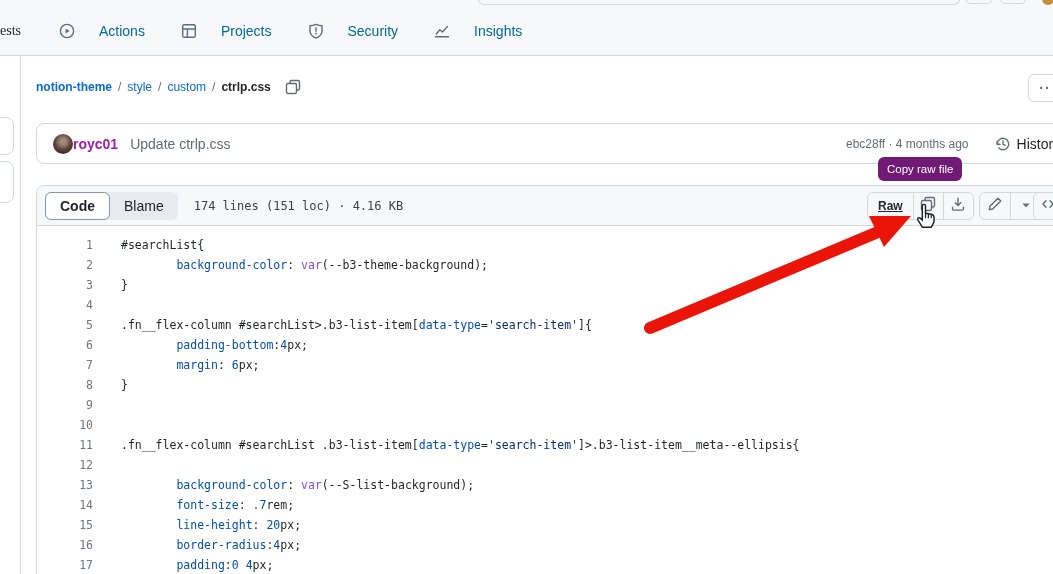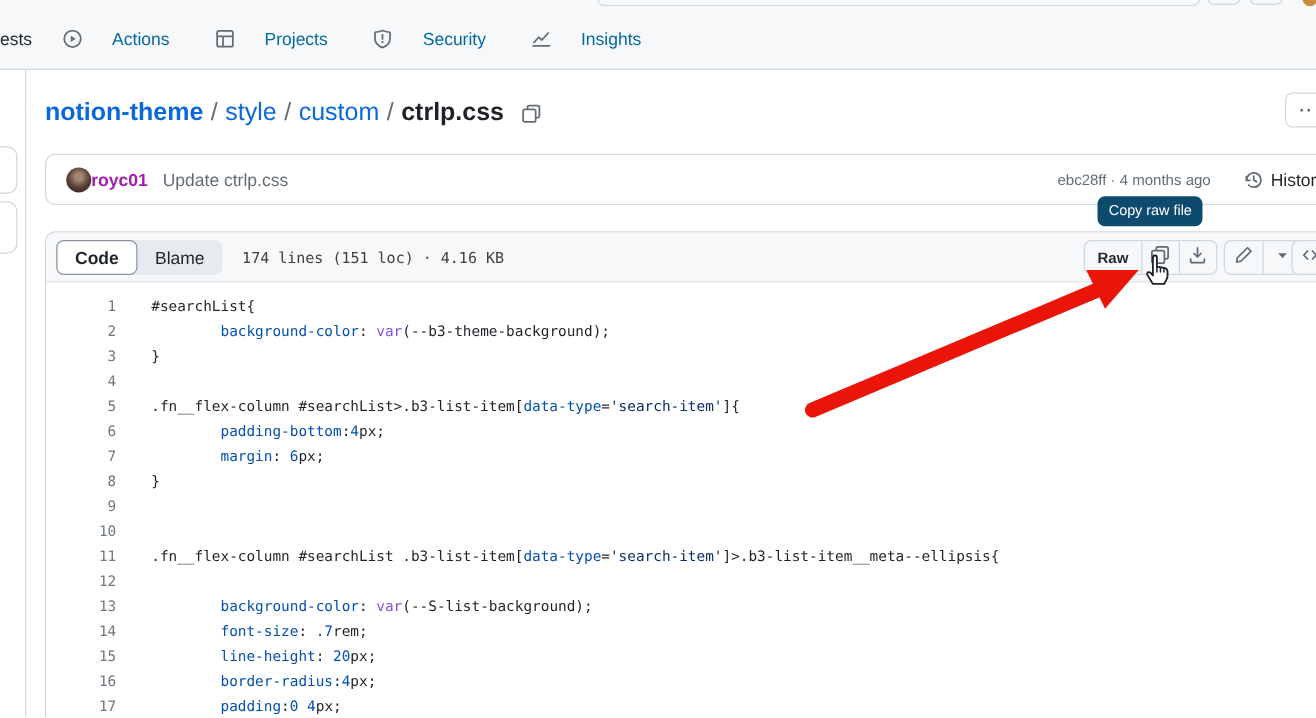--- a/index.html
+++ b/index.html
@@ -12,31 +12,31 @@
   
   .top-header { position:absolute; left:0; top:0; width:1053px; height:56px;
     background:#f6f8fa; border-bottom:1px solid #d0d7de; }
   .frag { position:absolute; border:1px solid #d0d7de; border-top:none; background:#f6f8fa; }
   .frag.search { left:478px; top:-8px; width:482px; height:13px; border-radius:0 0 6px 6px; }
   .frag.b1 { left:966px; top:-8px; width:26px; height:12px; border-radius:0 0 5px 5px; }
   .frag.b2 { left:1000px; top:-8px; width:26px; height:12px; border-radius:0 0 5px 5px; }
   .frag.avatar-top { left:1042px; top:-7px; width:12px; height:12px; border-radius:50%;
     background:#c98b3f; border:none; }
   .nav-row { position:absolute; left:0; top:16px; height:30px; display:flex; align-items:center; }
-  .nav-partial { font-size:14px; color:#1f2328; margin-right:16px; }
+  .nav-partial { font-size:14px; color:#1f2328; margin-right:30px;font-family:Liberation Serif, serif; }
   .nav-tab { display:flex; align-items:center; gap:24px; margin-right:20px; padding:4px 8px;
     font-size:14px; color:#0369a1; cursor:pointer; border-radius:6px; }
   .nav-tab .ic { display:flex; color:#636c76; }
   
   .v-divider { position:absolute; left:20px; top:56px; width:1px; height:518px; background:#d0d7de; }
   .left-frag { position:absolute; border:1px solid #d0d7de; background:#ffffff; border-radius:8px; }
   .lf1 { left:-12px; top:117px; width:26px; height:38px; }
   .lf2 { left:-12px; top:161px; width:26px; height:42px; }
   
-  .breadcrumb { position:absolute; left:36px; top:79px; font-size:20px; display:flex;
+  .breadcrumb { position:absolute; left:36px; top:79px; font-size:12px; display:flex;
     align-items:center; gap:6px; }
   .breadcrumb a { text-decoration:none; color:#0969da; cursor:pointer; }
   .bc-repo { font-weight:700; }
   .bc-sep { color:#656d76; }
   .bc-file { font-weight:700; color:#1f2328; }
   .bc-copy { margin-left:8px; color:#636c76; display:flex; cursor:pointer; }
   .kebab-btn { position:absolute; left:1028px; top:74px; width:34px; height:28px;
     border:1px solid #d0d7de; border-radius:6px; background:#fff; color:#636c76;
     display:flex; align-items:center; justify-content:center; font-size:14px; letter-spacing:1px;
     font-weight:700; cursor:pointer; }
@@ -48,37 +48,37 @@
     background:radial-gradient(circle at 50% 38%, #a08775 0 18%, #5a4038 52%, #241d1b 100%);
     flex:0 0 auto; }
   .commit-author { font-size:14px; font-weight:700; color:#a21caf; }
   .commit-msg { font-size:14px; color:#636c76; margin-left:12px; cursor:pointer; }
   .commit-right { position:absolute; left:809px; top:0; height:39px; display:flex; align-items:center; }
   .commit-meta { font-size:12px; color:#636c76; }
   .history-btn { display:flex; align-items:center; gap:6px; margin-left:26px; color:#1f2328;
     font-size:14px; cursor:pointer; }
   .history-btn .ic { color:#636c76; display:flex; }
   
-  .tooltip { position:absolute; left:878px; top:157px; background:#0c4a6e; color:#ffffff;
+  .tooltip { position:absolute; left:878px; top:157px; background:#701a75; color:#ffffff;
     font-size:11.5px; padding:6px 9px; border-radius:6px; z-index:70; white-space:nowrap; }
   
   .code-box { position:absolute; left:36px; top:185px; width:1040px; height:420px;
     border:1px solid #d0d7de; border-radius:8px 8px 0 0; background:#fff; }
   .code-header { position:relative; height:40px; background:#f6f8fa; border-bottom:1px solid #d0d7de;
     border-radius:8px 8px 0 0; display:flex; align-items:center; padding:0 8px; }
   .seg-ctl { display:flex; background:#e7ebf0; border-radius:6px; padding:0; height:28px; }
   .seg { height:28px; display:flex; align-items:center; padding:0 14px; font-size:14px;
     border-radius:6px; cursor:pointer; color:#1f2328; }
   .seg.active { background:#ffffff; border:1px solid #8c959f; font-weight:600; }
   .file-meta { margin-left:16px; font-family:"DejaVu Sans Mono", monospace; font-size:12px;
     color:#404040; }
   .tb-group { position:absolute; top:6px; height:28px; display:flex; border:1px solid #d0d7de;
     border-radius:6px; background:#f6f8fa; overflow:hidden; }
   .tb-seg { height:26px; display:flex; align-items:center; justify-content:center; cursor:pointer;
-    color:#636c76; }
+    color:#636c76;text-decoration:underline; }
   .tb-seg + .tb-seg { border-left:1px solid #d0d7de; }
   .tb-raw { padding:0 10px; font-size:12px; font-weight:700; color:#24292f; }
   .tb-icon { width:30px; }
   .g-raw { left:830px; }
   .g-edit { left:942px; }
   .g-sym { left:996px; width:30px; border:1px solid #d0d7de; border-radius:6px; background:#f6f8fa;
     position:absolute; top:6px; height:28px; display:flex; align-items:center; justify-content:center;
     color:#636c76; cursor:pointer; }
   
   .code-lines { padding-top:9px; font-family:"DejaVu Sans Mono", monospace; font-size:11.5px; }

